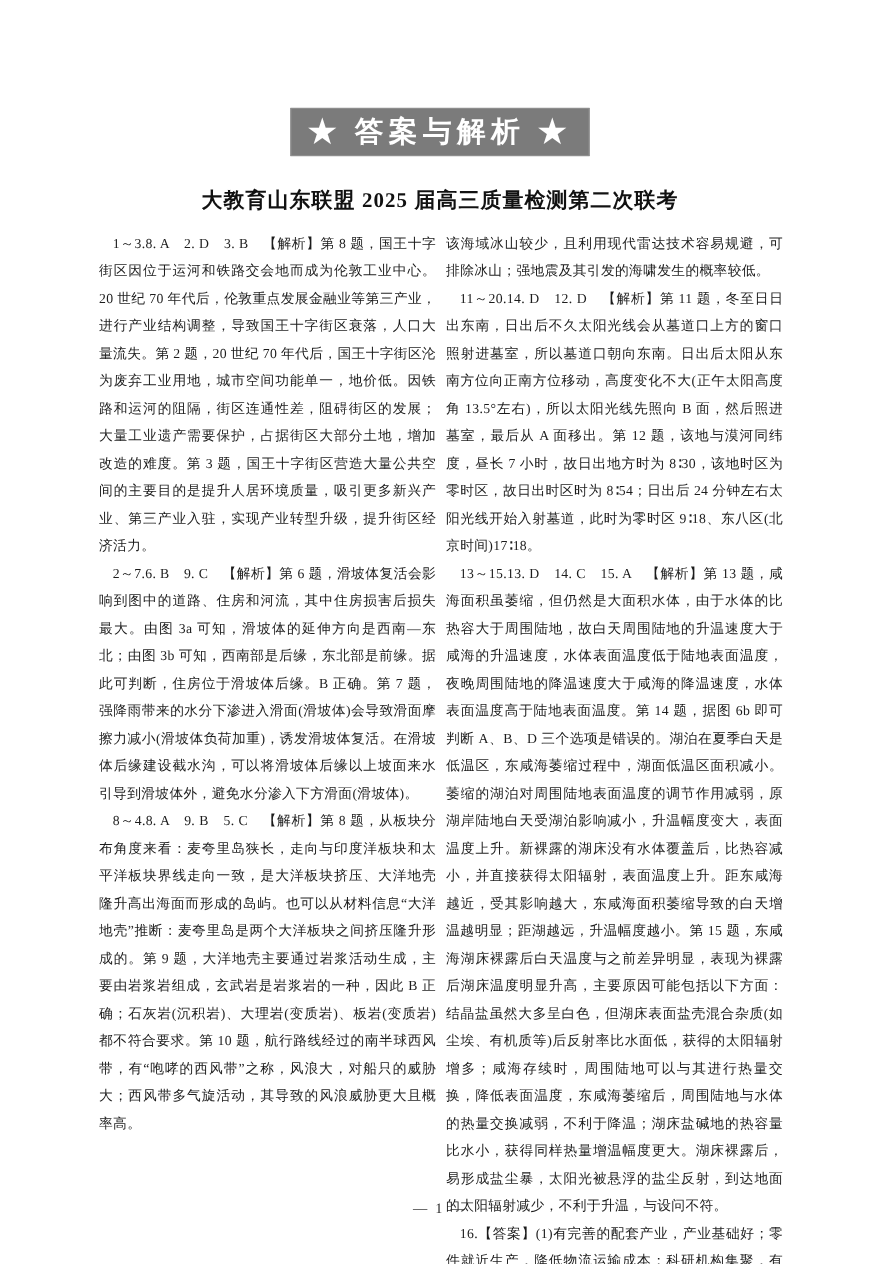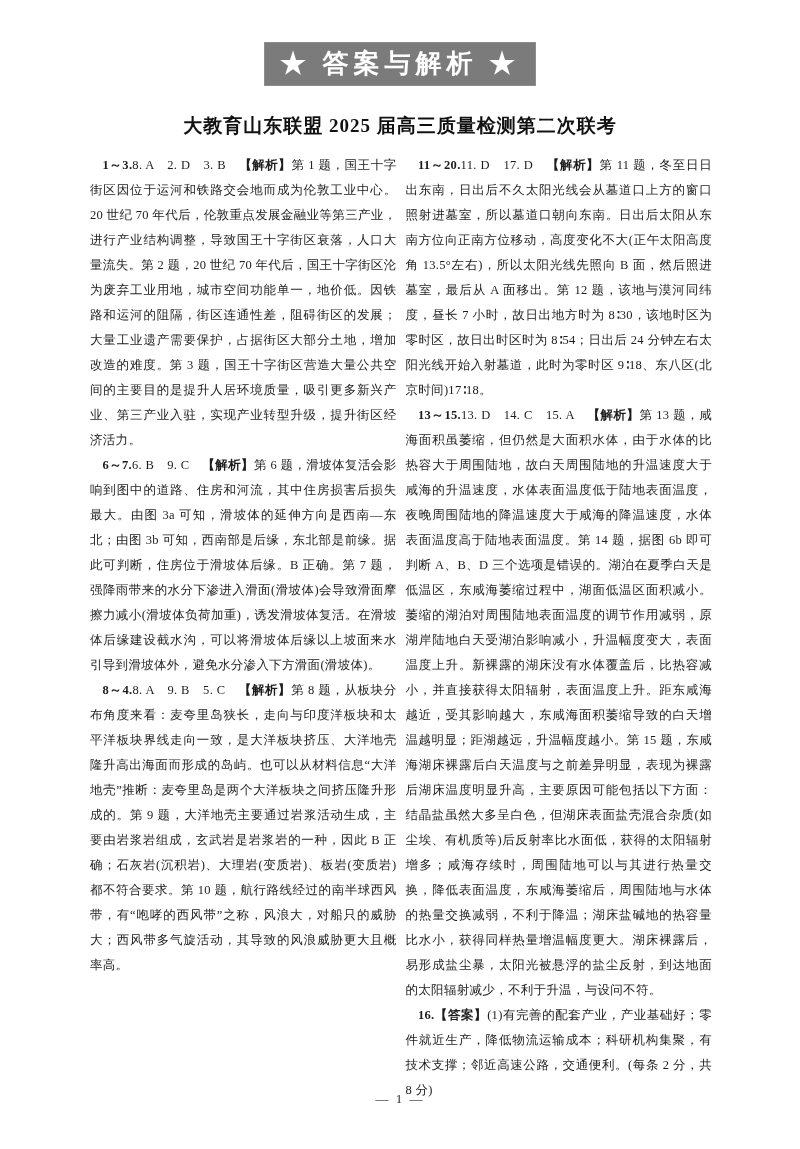--- a/index.html
+++ b/index.html
@@ -15,21 +15,21 @@
     font-family: "Liberation Serif", serif;
     color: var(--text-color, #1c1c1c);
   }
   .page {
     width: 800px;
     height: 1149px;
     position: relative;
   }
   .banner-wrap {
     text-align: center;
-    padding-top: 42px;
+    padding-top: 98px;
   }
   .banner {
     display: inline-block;
     background: var(--banner-bg, #7b7b7b);
     color: #ffffff;
     font-weight: bold;
     font-size: 26px;
     line-height: 30px;
     padding: 7px 16px;
     letter-spacing: 5px;
@@ -62,21 +62,21 @@
     text-align: justify;
   }
   p.para {
     margin: 0;
     font-size: 12.5px;
     line-height: 25px;
     letter-spacing: 0.3px;
     text-align: justify;
   }
   p.para.indent { text-indent: 1em; }
-  .bold { font-weight: bold; }
+  .bold { font-weight: normal; }
   .footer {
     position: absolute;
     left: 0;
     right: 0;
     bottom: 42px;
     text-align: center;
     font-size: 13px;
     color: #2a2a2a;
     letter-spacing: 2px;
   }
@@ -88,26 +88,27 @@
 
   <div class="banner-wrap">
     <div class="banner">★ 答案与解析 ★</div>
   </div>
 
   <div class="doc-title">大教育山东联盟 2025 届高三质量检测第二次联考</div>
 
 
   <div class="content">
     <div class="col">
-        <p class="para indent"><span class="bold">1～3.</span><span>8. A　2. D　3. B　</span><span class="bold">【解析】</span><span>第 1 题，国王十字街区因位于运河和铁路交会地而成为伦敦工业中心。20 世纪 70 年代后，伦敦重点发展金融业等第三产业，进行产业结构调整，导致国王十字街区衰落，人口大量流失。第 2 题，20 世纪 70 年代后，国王十字街区沦为废弃工业用地，城市空间功能单一，地价低。因铁路和运河的阻隔，街区连通性差，阻碍街区的发展；大量工业遗产需要保护，占据街区大部分土地，增加改造的难度。第 3 题，国王十字街区营造大量公共空间的主要目的是提升人居环境质量，吸引更多新兴产业、第三产业入驻，实现产业转型升级，提升街区经济活力。</span></p>
-        <p class="para indent"><span class="bold">6～7.</span><span>6. B　9. C　</span><span class="bold">【解析】</span><span>第 6 题，滑坡体复活会影响到图中的道路、住房和河流，其中住房损害后损失最大。由图 3a 可知，滑坡体的延伸方向是西南—东北；由图 3b 可知，西南部是后缘，东北部是前缘。据此可判断，住房位于滑坡体后缘。B 正确。第 7 题，强降雨带来的水分下渗进入滑面(滑坡体)会导致滑面摩擦力减小(滑坡体负荷加重)，诱发滑坡体复活。在滑坡体后缘建设截水沟，可以将滑坡体后缘以上坡面来水引导到滑坡体外，避免水分渗入下方滑面(滑坡体)。</span></p>
+        <p class="para indent"><span class="bold">1～3.</span><span>8. A　2. D　3. B　</span><span class="bold">【解析】</span><span>第 8 题，国王十字街区因位于运河和铁路交会地而成为伦敦工业中心。20 世纪 70 年代后，伦敦重点发展金融业等第三产业，进行产业结构调整，导致国王十字街区衰落，人口大量流失。第 2 题，20 世纪 70 年代后，国王十字街区沦为废弃工业用地，城市空间功能单一，地价低。因铁路和运河的阻隔，街区连通性差，阻碍街区的发展；大量工业遗产需要保护，占据街区大部分土地，增加改造的难度。第 3 题，国王十字街区营造大量公共空间的主要目的是提升人居环境质量，吸引更多新兴产业、第三产业入驻，实现产业转型升级，提升街区经济活力。</span></p>
+        <p class="para indent"><span class="bold">2～7.</span><span>6. B　9. C　</span><span class="bold">【解析】</span><span>第 6 题，滑坡体复活会影响到图中的道路、住房和河流，其中住房损害后损失最大。由图 3a 可知，滑坡体的延伸方向是西南—东北；由图 3b 可知，西南部是后缘，东北部是前缘。据此可判断，住房位于滑坡体后缘。B 正确。第 7 题，强降雨带来的水分下渗进入滑面(滑坡体)会导致滑面摩擦力减小(滑坡体负荷加重)，诱发滑坡体复活。在滑坡体后缘建设截水沟，可以将滑坡体后缘以上坡面来水引导到滑坡体外，避免水分渗入下方滑面(滑坡体)。</span></p>
         <p class="para indent"><span class="bold">8～4.</span><span>8. A　9. B　5. C　</span><span class="bold">【解析】</span><span>第 8 题，从板块分布角度来看：麦夸里岛狭长，走向与印度洋板块和太平洋板块界线走向一致，是大洋板块挤压、大洋地壳隆升高出海面而形成的岛屿。也可以从材料信息“大洋地壳”推断：麦夸里岛是两个大洋板块之间挤压隆升形成的。第 9 题，大洋地壳主要通过岩浆活动生成，主要由岩浆岩组成，玄武岩是岩浆岩的一种，因此 B 正确；石灰岩(沉积岩)、大理岩(变质岩)、板岩(变质岩)都不符合要求。第 10 题，航行路线经过的南半球西风带，有“咆哮的西风带”之称，风浪大，对船只的威胁大；西风带多气旋活动，其导致的风浪威胁更大且概率高。</span></p>
       </div>
     <div class="col">
-        <p class="para indent"><span class="bold">11～20.</span><span>11. D　17. D　</span><span class="bold">【解析】</span><span>第 11 题，冬至日日出东南，日出后不久太阳光线会从墓道口上方的窗口照射进墓室，所以墓道口朝向东南。日出后太阳从东南方位向正南方位移动，高度变化不大(正午太阳高度角 13.5°左右)，所以太阳光线先照向 B 面，然后照进墓室，最后从 A 面移出。第 12 题，该地与漠河同纬度，昼长 7 小时，故日出地方时为 8∶30，该地时区为零时区，故日出时区时为 8∶54；日出后 24 分钟左右太阳光线开始入射墓道，此时为零时区 9∶18、东八区(北京时间)17∶18。</span></p>
+        <p class="para"><span>该海域冰山较少，且利用现代雷达技术容易规避，可排除冰山；强地震及其引发的海啸发生的概率较低。</span></p>
+        <p class="para indent"><span class="bold">11～20.</span><span>14. D　12. D　</span><span class="bold">【解析】</span><span>第 11 题，冬至日日出东南，日出后不久太阳光线会从墓道口上方的窗口照射进墓室，所以墓道口朝向东南。日出后太阳从东南方位向正南方位移动，高度变化不大(正午太阳高度角 13.5°左右)，所以太阳光线先照向 B 面，然后照进墓室，最后从 A 面移出。第 12 题，该地与漠河同纬度，昼长 7 小时，故日出地方时为 8∶30，该地时区为零时区，故日出时区时为 8∶54；日出后 24 分钟左右太阳光线开始入射墓道，此时为零时区 9∶18、东八区(北京时间)17∶18。</span></p>
         <p class="para indent"><span class="bold">13～15.</span><span>13. D　14. C　15. A　</span><span class="bold">【解析】</span><span>第 13 题，咸海面积虽萎缩，但仍然是大面积水体，由于水体的比热容大于周围陆地，故白天周围陆地的升温速度大于咸海的升温速度，水体表面温度低于陆地表面温度，夜晚周围陆地的降温速度大于咸海的降温速度，水体表面温度高于陆地表面温度。第 14 题，据图 6b 即可判断 A、B、D 三个选项是错误的。湖泊在夏季白天是低温区，东咸海萎缩过程中，湖面低温区面积减小。萎缩的湖泊对周围陆地表面温度的调节作用减弱，原湖岸陆地白天受湖泊影响减小，升温幅度变大，表面温度上升。新裸露的湖床没有水体覆盖后，比热容减小，并直接获得太阳辐射，表面温度上升。距东咸海越近，受其影响越大，东咸海面积萎缩导致的白天增温越明显；距湖越远，升温幅度越小。第 15 题，东咸海湖床裸露后白天温度与之前差异明显，表现为裸露后湖床温度明显升高，主要原因可能包括以下方面：结晶盐虽然大多呈白色，但湖床表面盐壳混合杂质(如尘埃、有机质等)后反射率比水面低，获得的太阳辐射增多；咸海存续时，周围陆地可以与其进行热量交换，降低表面温度，东咸海萎缩后，周围陆地与水体的热量交换减弱，不利于降温；湖床盐碱地的热容量比水小，获得同样热量增温幅度更大。湖床裸露后，易形成盐尘暴，太阳光被悬浮的盐尘反射，到达地面的太阳辐射减少，不利于升温，与设问不符。</span></p>
         <p class="para indent"><span class="bold">16.</span><span class="bold">【答案】</span><span>(1)有完善的配套产业，产业基础好；零件就近生产，降低物流运输成本；科研机构集聚，有技术支撑；邻近高速公路，交通便利。(每条 2 分，共 8 分)</span></p>
       </div>
   </div>
 
   <div class="footer">— 1 —</div>
 
 </div>
 
 </body></html>

